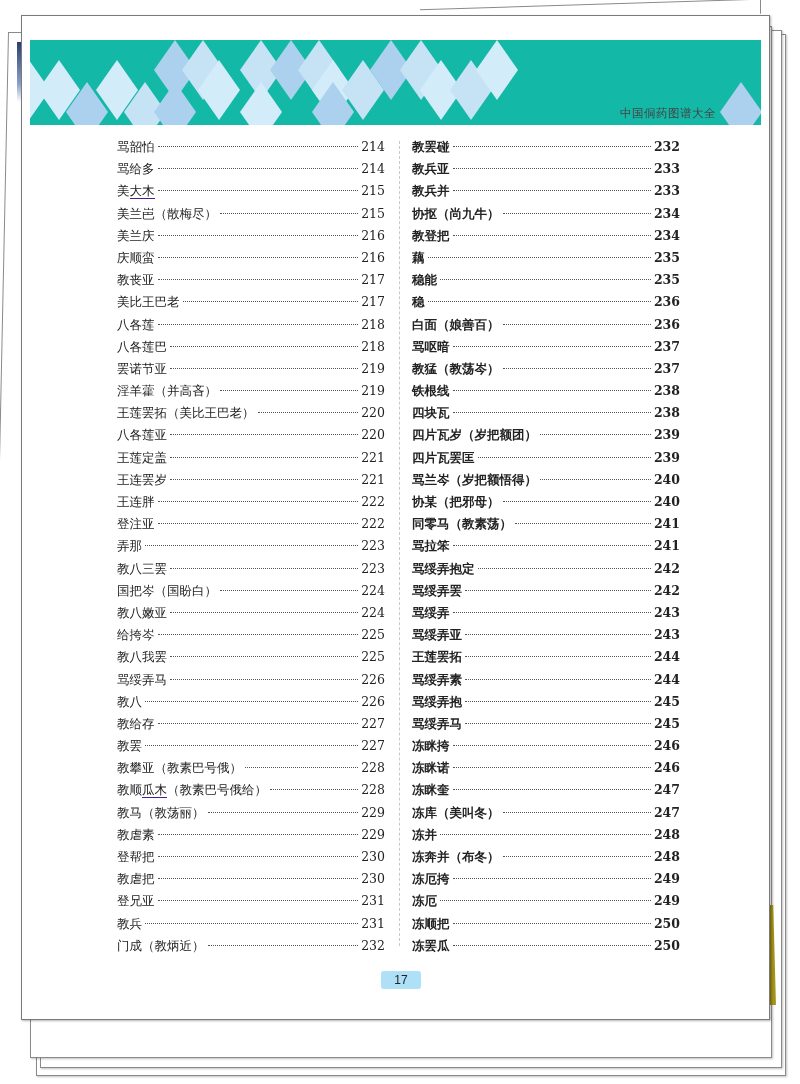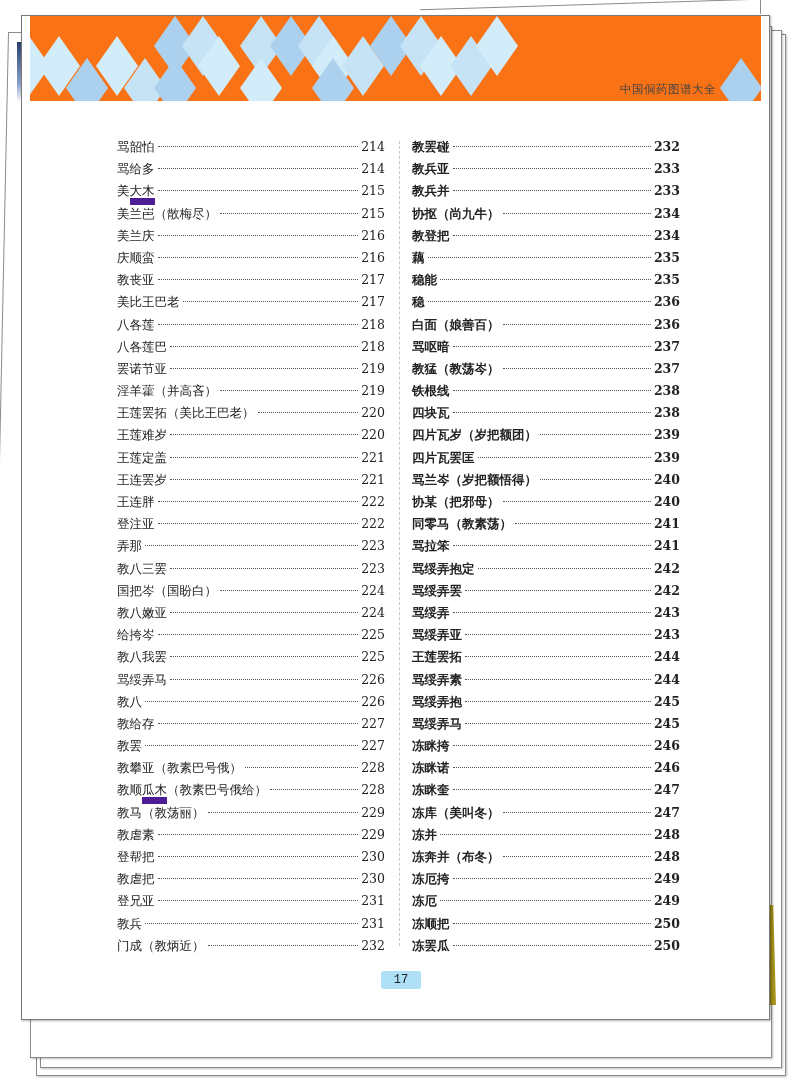--- a/index.html
+++ b/index.html
@@ -32,55 +32,55 @@
     position: absolute; left: 769px; top: 905px; width: 7px; height: 100px;
     background: linear-gradient(to right, #8a7a10, #b09a20);
     clip-path: polygon(0 0, 60% 0, 100% 100%, 0 100%);
   }
   .page {
     position: absolute; left: 21px; top: 15px; width: 747px; height: 1003px;
     background: #fff; border: 1px solid #7a7a7a; box-shadow: 1px 1px 2px rgba(0,0,0,0.3);
     z-index: 5;
   }
   .banner {
-    position: absolute; left: 8px; top: 0; width: 731px; height: 85px;
-    background: #f97316; overflow: hidden;
+    position: absolute; left: 8px; top: 24px; width: 731px; height: 85px;
+    background: #14b8a6; overflow: hidden;
   }
   .diamond {
     position: absolute; width: 42px; height: 60px;
     clip-path: polygon(50% 0, 100% 50%, 50% 100%, 0 50%);
   }
   .d-light { background: #d2ecf9; }
   .d-mid { background: #c6e3f5; }
   .d-dark { background: #acd1ee; }
   .banner-title {
     position: absolute; right: 45px; top: 66px; font-size: 11.5px; color: #444;
     font-family: "DejaVu Sans", "Liberation Sans", sans-serif; letter-spacing: 0.5px;
   }
   .toc-col { position: absolute; top: 123px; width: 268px; }
   .toc-left { left: 95px; }
   .toc-right { left: 390px; font-weight: bold; }
   .toc-item {
     display: flex; align-items: baseline; height: 22.2px; font-size: 12.5px; color: #222;
     white-space: nowrap;
   }
   .toc-title { flex: 0 0 auto; }
-  .toc-title .ul { border-bottom: 7px solid #4c1d95; }
+  .toc-title .ul { border-bottom: 1px solid #4c1d95; }
   .toc-dots {
     flex: 1 1 auto; margin: 0 3px; border-bottom: 1.5px dotted #555; height: 0; position: relative; top: -4px;
   }
   .toc-page { flex: 0 0 auto; font-size: 12.5px; }
   .divider {
     position: absolute; left: 377px; top: 125px; height: 805px; width: 0;
     border-left: 1px dashed #c8c8c8;
   }
   .page-number {
     position: absolute; left: 359px; top: 955px; width: 40px; height: 18px;
     background: #aee0f7; border-radius: 3px; text-align: center; line-height: 18px;
-    font-size: 12px; color: #222; font-family: Liberation Mono, monospace;
+    font-size: 12px; color: #222; font-family: Liberation Sans, sans-serif;
   }
 </style>
 </head>
 <body>
 
 <div class="sheet-tilt-top"></div>
 <div class="sheet-tilt-left"></div>
 <div class="left-dark-strip"></div>
 <div class="sheet sheet-back-1"></div>
 <div class="sheet sheet-back-2"></div>
@@ -174,21 +174,21 @@
         <span class="toc-title">淫羊藿（并高吝）</span>
         <span class="toc-dots"></span>
         <span class="toc-page">219</span>
       </div>
       <div class="toc-item">
         <span class="toc-title">王莲罢拓（美比王巴老）</span>
         <span class="toc-dots"></span>
         <span class="toc-page">220</span>
       </div>
       <div class="toc-item">
-        <span class="toc-title">王莲难岁</span>
+        <span class="toc-title">八各莲亚</span>
         <span class="toc-dots"></span>
         <span class="toc-page">220</span>
       </div>
       <div class="toc-item">
         <span class="toc-title">王莲定盖</span>
         <span class="toc-dots"></span>
         <span class="toc-page">221</span>
       </div>
       <div class="toc-item">
         <span class="toc-title">王连罢岁</span>

